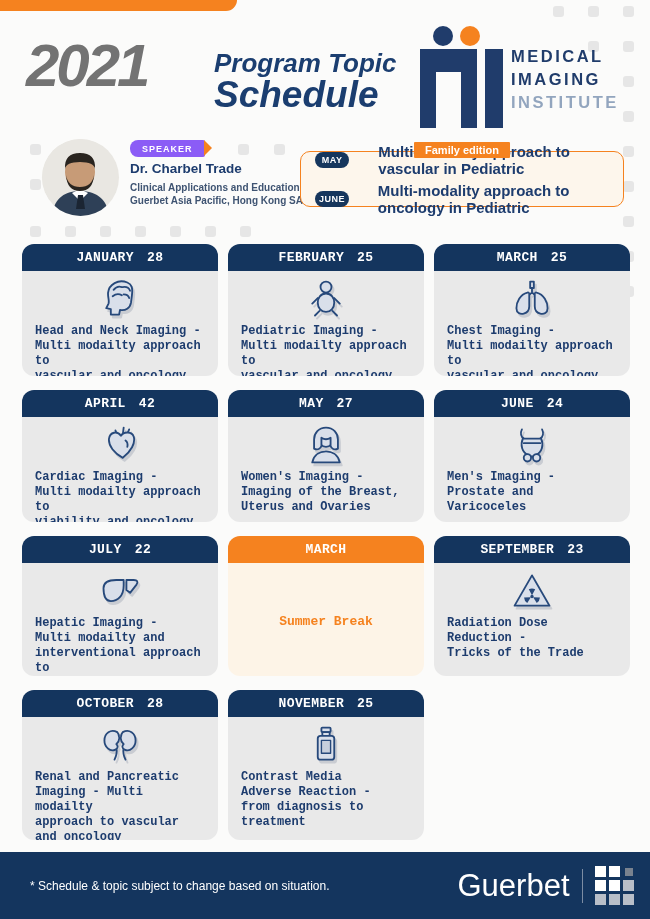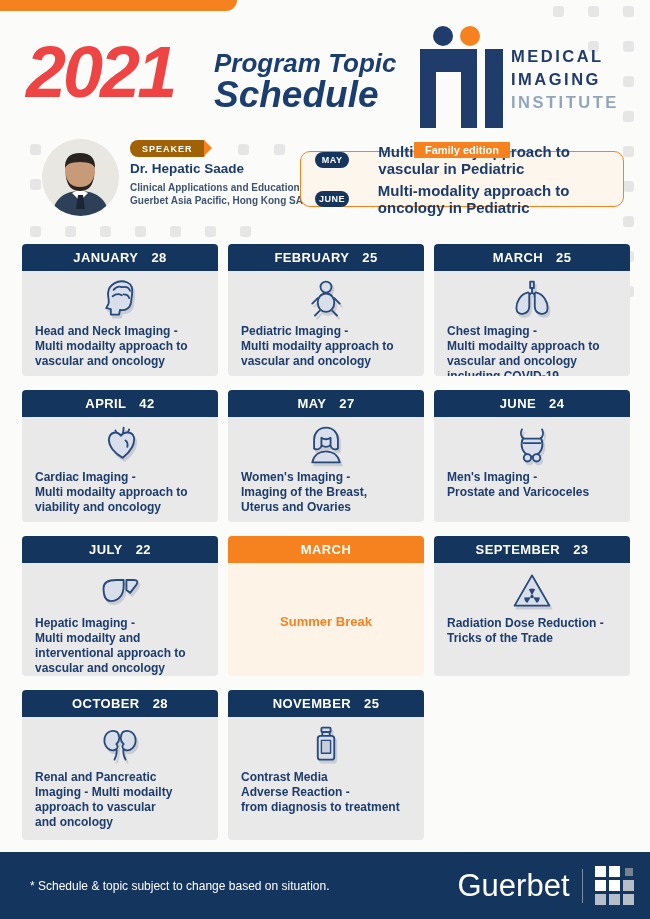--- a/index.html
+++ b/index.html
@@ -8,36 +8,36 @@
   .abs{position:absolute;}
 
   
   #dot-layer{position:absolute;inset:0;z-index:0;}
   .bg-dot{position:absolute;width:11px;height:11px;border-radius:3px;background:#E6E6E6;}
 
   
   .top-bar{left:0;top:0;width:237px;height:11px;background:#F5821F;border-radius:0 0 12px 0;z-index:2;}
 
   
-  .year{left:26px;top:36px;font-size:72px;font-weight:bold;font-style:italic;color:#ef4444;
+  .year{left:26px;top:36px;font-size:60px;font-weight:bold;font-style:italic;color:#737373;
         letter-spacing:-3px;z-index:2;line-height:1;}
   .title-lines{left:214px;top:50px;z-index:2;color:#1B3E70;font-style:italic;font-weight:bold;}
   .title-l1{font-size:26px;line-height:26px;}
   .title-l2{font-size:37px;line-height:38px;}
 
   
   .mii{left:412px;top:24px;width:236px;height:106px;z-index:2;}
   .mii-text{position:absolute;left:99px;top:21px;font-weight:bold;font-size:16.5px;
             letter-spacing:2.5px;line-height:23px;color:#203C6B;}
   .mii-text .steel{color:#92A5BE;}
 
   
   .avatar{left:42px;top:139px;width:77px;height:77px;border-radius:50%;overflow:hidden;z-index:2;
           background:#E9E7E2;}
-  .speaker-badge{left:130px;top:140px;background:#a16207;color:#fff;font-size:9px;font-weight:bold;
+  .speaker-badge{left:130px;top:140px;background:#8b5cf6;color:#fff;font-size:9px;font-weight:bold;
                  letter-spacing:1px;padding:4px 12px 3px 12px;border-radius:8px 2px 2px 8px;z-index:2;}
   .speaker-badge::after{content:"";position:absolute;right:-7px;top:0;width:0;height:0;
                  border-top:8px solid transparent;border-bottom:8px solid transparent;
                  border-left:8px solid #F5821F;}
   .speaker-name{left:130px;top:161px;font-size:13.5px;font-weight:bold;color:#1D3C6E;z-index:2;}
   .speaker-role{left:130px;top:181px;font-size:10px;font-weight:bold;color:#3F5472;
                 line-height:13px;white-space:pre-line;z-index:2;}
 
   
   .family{left:300px;top:151px;width:324px;height:56px;background:#FDF6EC;border:1.5px solid #F5821F;
@@ -46,21 +46,21 @@
   .family-label{position:absolute;left:50%;top:-10px;transform:translateX(-50%);background:#F5821F;
           color:#fff;font-size:11px;font-weight:bold;padding:2px 11px;border-radius:1px;white-space:nowrap;}
   .family-row{display:flex;align-items:center;}
   .family-pill{width:48px;text-align:center;background:#16365D;color:#fff;font-size:9px;
           font-weight:bold;letter-spacing:.5px;padding:3px 0;border-radius:9px;}
   .family-text{margin-left:29px;font-size:15px;font-weight:bold;color:#1D3C6E;}
 
   
   .months{left:22px;top:244px;width:608px;z-index:2;}
   .mrow{display:flex;gap:10px;margin-bottom:14px;}
-  .card{width:196px;display:flex;flex-direction:column;border-radius:4px;overflow:hidden;}
+  .card{width:196px;display:flex;flex-direction:column;border-radius:12px;overflow:hidden;font-family:Liberation Mono, monospace;}
   .r1 .card{height:132px;} .r2 .card{height:132px;} .r3 .card{height:140px;} .r4 .card{height:150px;}
   .card-header{height:27px;min-height:27px;background:#14355E;color:#fff;display:flex;
           align-items:center;justify-content:center;gap:13px;font-size:13px;font-weight:bold;
           letter-spacing:.4px;}
   .card-body{flex:1;background:#E9E9E9;padding-top:4px;}
   .icon-wrap{height:48px;display:flex;align-items:center;justify-content:center;}
   .topic{margin-top:1px;padding:0 13px;font-size:12px;font-weight:bold;color:#1D3C6E;
          line-height:15px;white-space:pre-line;}
   .card.break .card-header{background:#F5821F;}
   .card.break .card-body{background:#FDF4E7;display:flex;align-items:center;justify-content:center;}
@@ -143,21 +143,21 @@
     <circle cx="38" cy="38" r="38" fill="#E9E7E2"></circle>
     <path d="M10 77 c2-19 14-25 28-25 s27 6 29 25 z" fill="#2E4057"></path>
     <path d="M30 54 l8 8 8-8 -8-4z" fill="#fff"></path>
     <path d="M36 56 h5 l2 14 h-9z" fill="#1B2533"></path>
     <ellipse cx="38" cy="33" rx="15" ry="17" fill="#C79B77"></ellipse>
     <path d="M23 30 q-1-16 15-16 q16 0 15 16 q-1-7-15-7 q-14 0-15 7z" fill="#29241F"></path>
     <path d="M24 36 q1 16 14 16 q13 0 14-16 q-2 12-14 12 q-12 0-14-12z" fill="#29241F"></path>
   </svg>
 </div>
 <div class="abs speaker-badge">SPEAKER</div>
-<div class="abs speaker-name">Dr. Hepatic Saade</div>
+<div class="abs speaker-name">Dr. Charbel Trade</div>
 <div class="abs speaker-role">Clinical Applications and Education Manager,
 Guerbet Asia Pacific, Hong Kong SAR</div>
 
 <div class="abs family">
   <div class="family-label">Family edition</div>
   <div class="family-row">
     <span class="family-pill">MAY</span>
     <span class="family-text">Multi-modality approach to vascular in Pediatric</span>
   </div>
   <div class="family-row">

